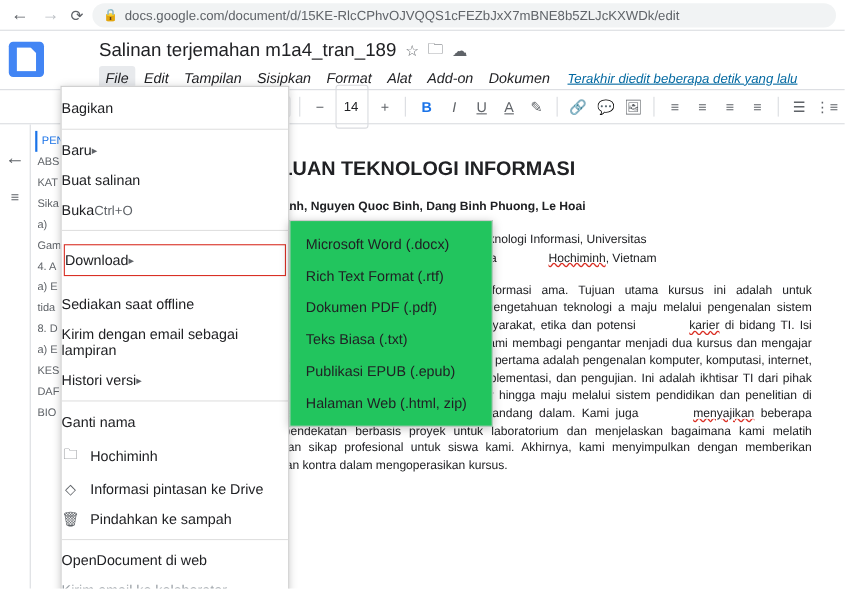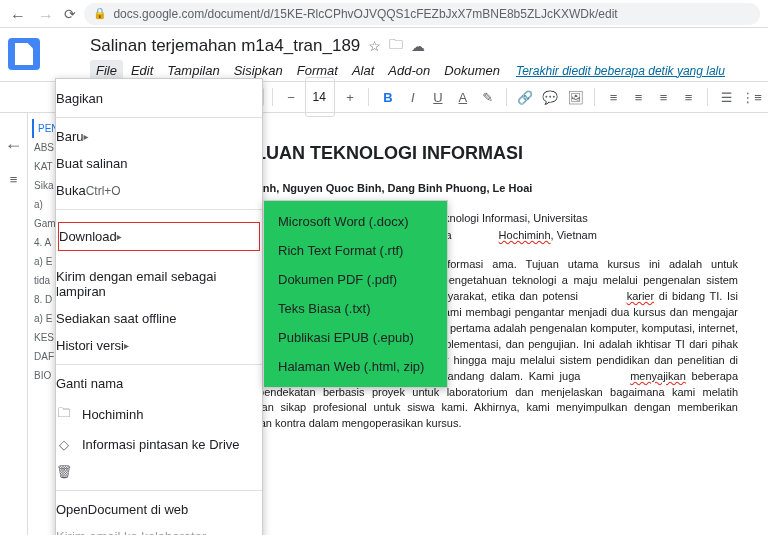--- a/index.html
+++ b/index.html
@@ -171,24 +171,24 @@
   <div class="dd-item">
       <span>Buka</span>
       <span class="shortcut">Ctrl+O</span>
     </div>
   <div class="dd-sep"></div>
   <div class="dd-item highlight">
       <span>Download</span>
       <span class="arrow">▸</span>
     </div>
   <div class="dd-item">
+      <span>Sediakan saat offline</span>
+    </div>
+  <div class="dd-item">
       <span>Kirim dengan email sebagai lampiran</span>
-    </div>
-  <div class="dd-item">
-      <span>Sediakan saat offline</span>
     </div>
   <div class="dd-item">
       <span>Histori versi</span>
       <span class="arrow">▸</span>
     </div>
   <div class="dd-sep"></div>
   <div class="dd-item">
       <span>Ganti nama</span>
     </div>
   <div class="dd-item">
@@ -199,20 +199,21 @@
     </div>
   <div class="dd-item">
       <span class="lefticon">
         <span class="ic">◇</span>
         <span>Informasi pintasan ke Drive</span>
       </span>
     </div>
   <div class="dd-item">
       <span class="lefticon">
         <span class="ic">🗑</span>
+        <span>Pindahkan ke sampah</span>
       </span>
     </div>
   <div class="dd-sep"></div>
   <div class="dd-item">
       <span>OpenDocument di web</span>
     </div>
   <div class="dd-item" style="color:#9aa0a6">
       <span>Kirim email ke kolaborator</span>
     </div>
 

